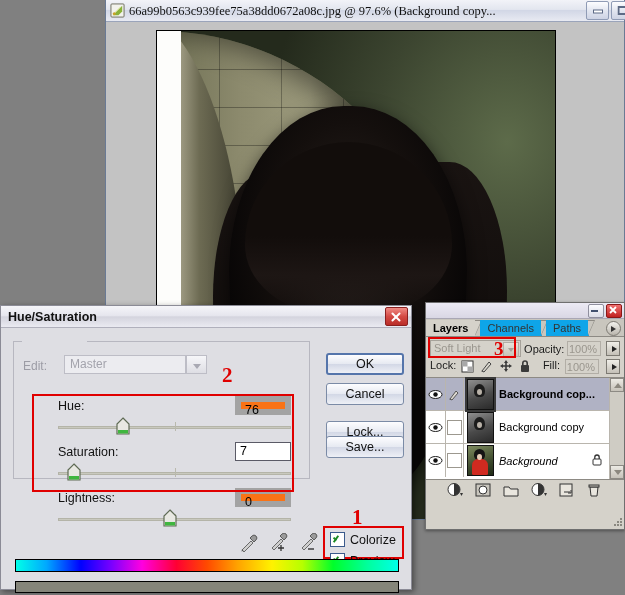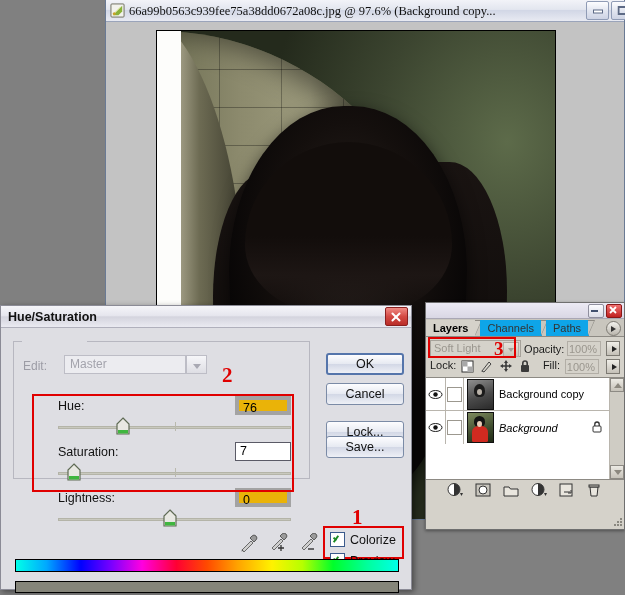--- a/index.html
+++ b/index.html
@@ -176,22 +176,22 @@
   #edit-select{position:absolute;left:63px;top:28px;width:122px;height:19px;
     border:1px solid #bdbdc6;background:#ececf0;font-size:12px;color:#a3a3ac;
     line-height:17px;padding-left:5px;box-sizing:border-box;}
   #edit-arrow{position:absolute;left:185px;top:28px;width:21px;height:19px;
     border:1px solid #bdbdc6;background:linear-gradient(to bottom,#f6f6f9,#dedee4);box-sizing:border-box;}
   #edit-arrow:after{content:"";position:absolute;left:6px;top:8px;width:0;height:0;
     border-left:4px solid transparent;border-right:4px solid transparent;border-top:5px solid #a9a9b3;}
 
   .slider-block{position:absolute;left:57px;width:233px;}
   .sl-label{font-size:12.5px;color:#111;position:absolute;left:0;top:0;}
-  .sl-field{position:absolute;right:0;top:-3px;width:56px;height:19px;border:4px solid #a3a3a3;
-    background:#eab308;font-size:12.5px;line-height:17px;padding-left:4px;box-sizing:border-box;color:#000;}
+  .sl-field{position:absolute;right:0;top:-3px;width:56px;height:19px;border:6px solid #a3a3a3;
+    background:#f97316;font-size:12.5px;line-height:17px;padding-left:4px;box-sizing:border-box;color:#000;}
   .sl-field.focus{border:1px solid #5a5a66;}
   .sl-track{position:absolute;left:0;top:27px;width:100%;height:3px;
     background:linear-gradient(to bottom,#a8a89a,#e9e9e2);border:1px solid #b4b4a8;box-sizing:border-box;}
   .sl-tick{position:absolute;left:50%;top:23px;width:1px;height:9px;background:#b9b9ad;}
   .sl-thumb{position:absolute;top:18px;width:16px;height:19px;transform:translateX(-50%);}
 
   #red-box-2{position:absolute;left:31px;top:67px;width:262px;height:98px;
     border:2px solid #e00000;box-sizing:border-box;pointer-events:none;}
   #ann-2{position:absolute;left:221px;top:36px;font-size:21px;font-weight:bold;color:#e00000;
     font-family:"Liberation Serif",serif;}
@@ -352,20 +352,40 @@
     </span>
     <span style="flex:1"></span>
     <span class="lp-lbl">Fill:</span>
     <span class="num-field">100%</span>
     <span class="spin"></span>
   </div>
 
   <div id="lp-list">
     <div id="lp-rows">
 
+      <div class="layer-row selected">
+        <span class="eye-cell">
+          <svg width="15" height="11">
+              <ellipse cx="7.5" cy="5.5" rx="6.5" ry="4" fill="#fff" stroke="#222"></ellipse>
+              <circle cx="7.5" cy="5.5" r="2.2" fill="#111"></circle>
+            </svg>
+        </span>
+        <span class="br-cell">
+          <svg width="13" height="13">
+              <path d="M2 11 L8 3 L10 5 L4 12 Z" fill="#ddd9d1" stroke="#555"></path>
+              <path d="M1.5 12 L3.4 11.5 L2 10 Z" fill="#555"></path>
+            </svg>
+        </span>
+        <span class="thumb sel-outline">
+          <span class="t-bg" style="background:linear-gradient(160deg,#8f8f8f,#4a4a4a 55%,#2a2a2a);"></span>
+          <span style="position:absolute;left:6px;top:4px;width:11px;height:13px;background:#1b1b1b;border-radius:50% 50% 40% 40%;"></span>
+          <span style="position:absolute;left:9px;top:9px;width:5px;height:6px;background:#b9b2a8;border-radius:50%;"></span>
+        </span>
+        <span class="layer-name bold">Background cop...</span>
+      </div>
 
       <div class="layer-row">
         <span class="eye-cell">
           <svg width="15" height="11">
               <ellipse cx="7.5" cy="5.5" rx="6.5" ry="4" fill="#fff" stroke="#222"></ellipse>
               <circle cx="7.5" cy="5.5" r="2.2" fill="#111"></circle>
             </svg>
         </span>
         <span class="br-cell">
             <span class="br-box"></span>

